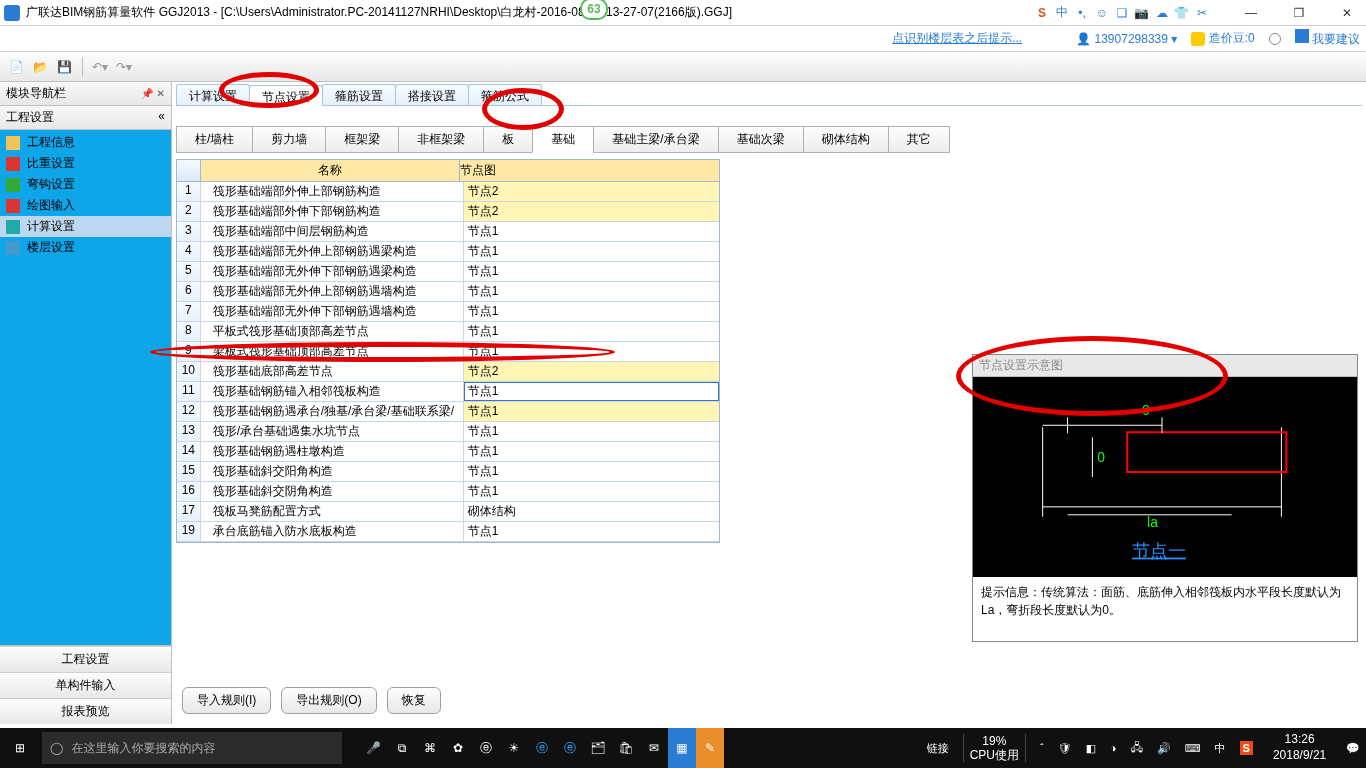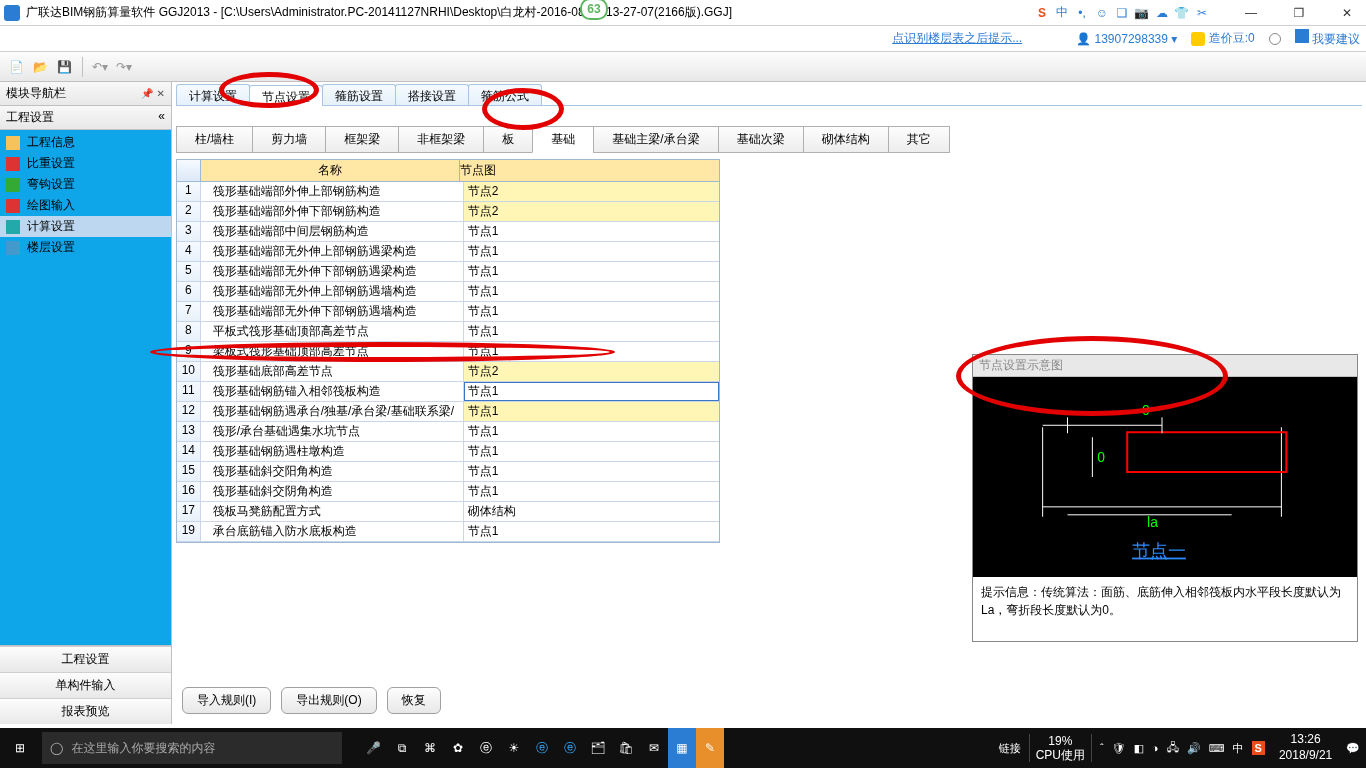--- a/index.html
+++ b/index.html
@@ -61,21 +61,21 @@
 .orange { background:#ffcf63 !important; }
 .bottom-btns { display:flex; gap:10px; padding:10px 6px; }
 .btn { padding:4px 14px; border:1px solid #a0a0a0; background:linear-gradient(#fdfdfd,#e8e8e8); border-radius:6px; }
 .preview-pane { position:absolute; right:8px; top:354px; width:386px; border:1px solid #888; background:#fff; }
 .preview-hdr { background:#e8e8e8; color:#888; padding:2px 6px; border-bottom:1px solid #c0c0c0; }
 .preview-img { height:200px; background:#000; position:relative; }
 .preview-tip { padding:6px 8px; line-height:1.5; height:64px; }
 .taskbar { position:absolute; bottom:0; left:0; right:0; height:40px; background:#101010; display:flex; align-items:center; color:#fff; }
 .taskbar .start { width:40px; height:40px; display:flex; align-items:center; justify-content:center; }
 .taskbar .search { flex:0 0 300px; height:32px; background:#2b2b2b; display:flex; align-items:center; padding:0 8px; gap:8px; color:#aaa; margin-left:2px; }
-.taskbar .tray { margin-left:auto; display:flex; align-items:center; gap:8px; padding:0 6px; height:100%; }
+.taskbar .tray { margin-left:auto; display:flex; align-items:center; gap:14px; padding:0 6px; height:100%; }
 .taskbar .tray span { color:#fff; font-size:11px; }
 .tb-icon { width:28px; height:40px; display:flex; align-items:center; justify-content:center; color:#fff; }
 .cpu-box { border-left:1px solid #444; border-right:1px solid #444; padding:0 6px; text-align:center; line-height:1.2; font-size:11px; }
 .clock-box { text-align:center; font-size:11px; line-height:1.3; padding:0 6px; }
 svg.chart { width:100%; height:100%; }
 .diag-label { fill:#0f0; font-size:14px; }
 .diag-title { fill:#2b8cff; font-size:18px; text-decoration:underline; }
 .ellipse-mark { position:absolute; border:5px solid #e20000; border-radius:50%; pointer-events:none; }
 </style>
 </head>

